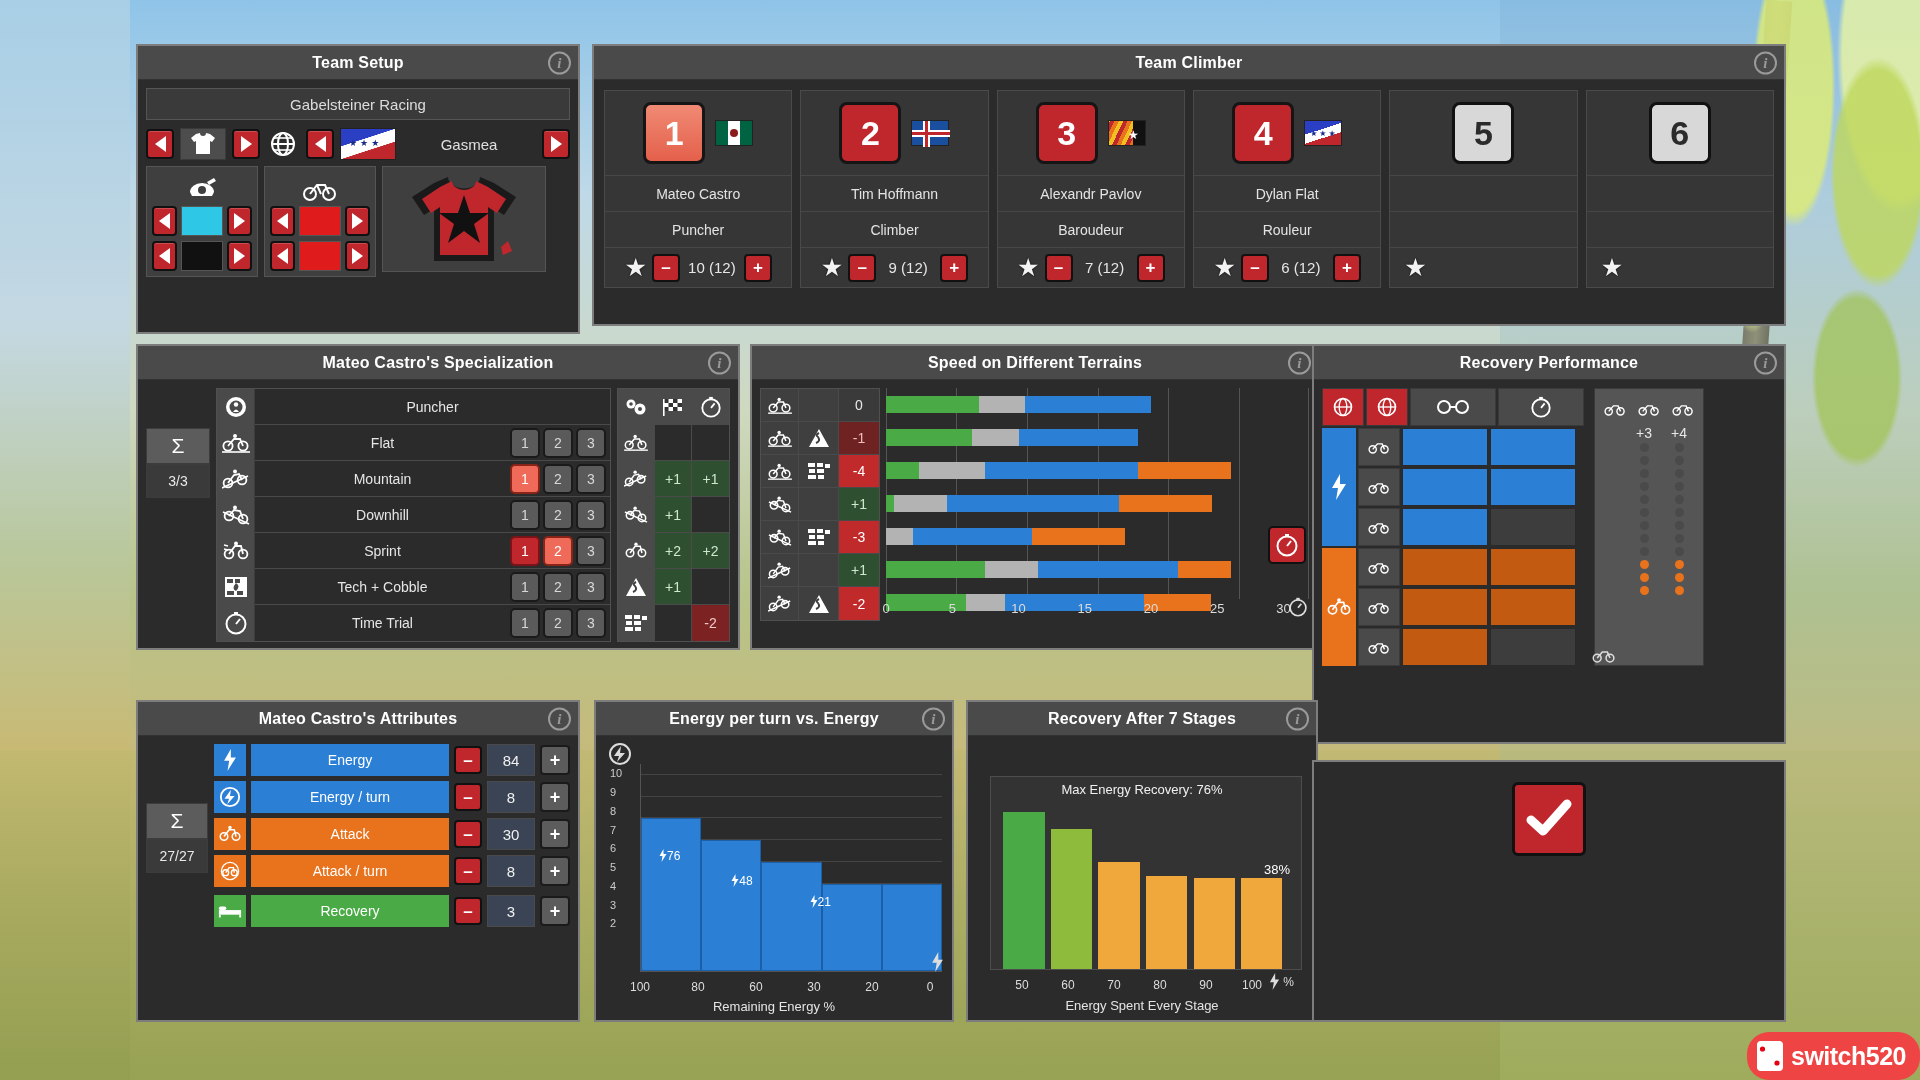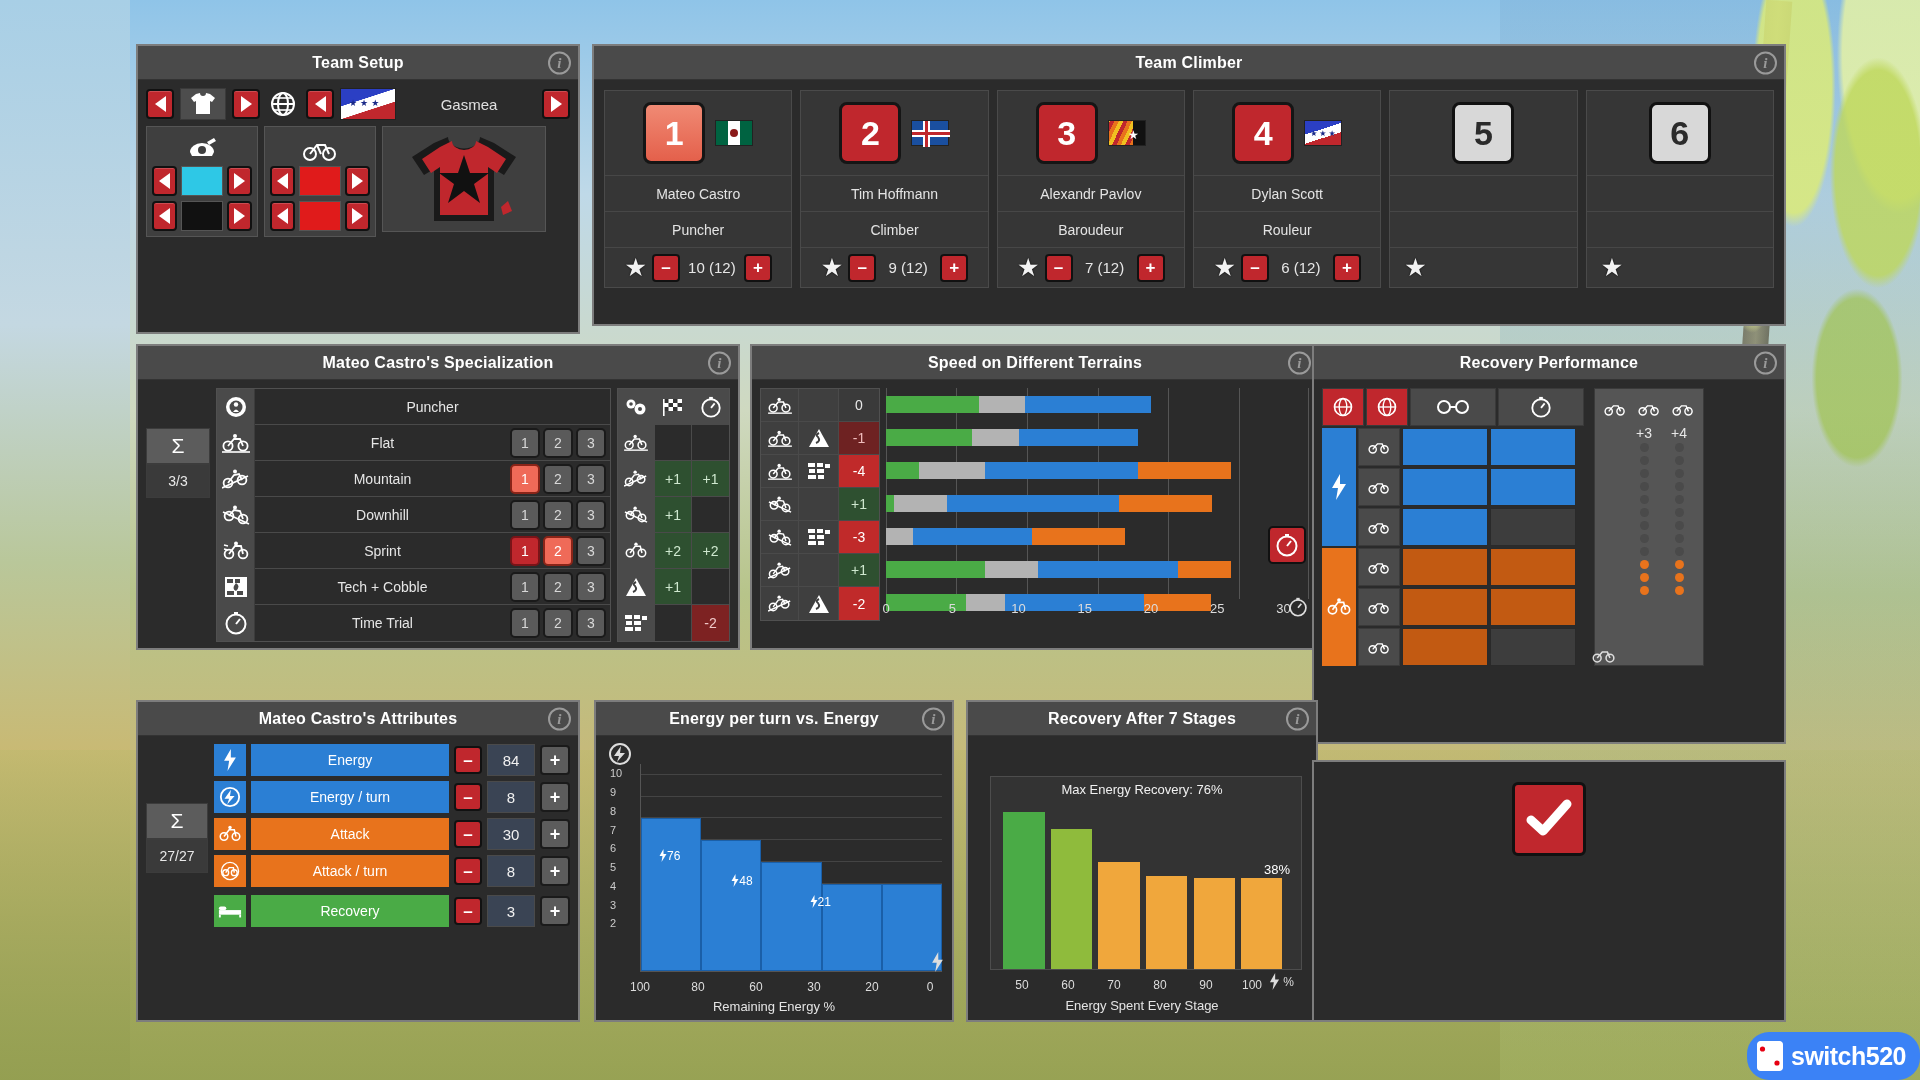--- a/index.html
+++ b/index.html
@@ -186,39 +186,40 @@
   .rc-xlab { position:absolute; bottom:24px; font-size:12px; color:#ddd; transform:translateX(-50%); }
   .rc-axtitle { position:absolute; bottom:3px; left:0; right:0; text-align:center; font-size:13px;}
 
   
   #confirm { left:1312px; top:760px; width:474px; height:262px; }
   .confirm-text { font-size:14px; color:#e2e2e2; padding:22px 16px; text-align:left; }
   .check-btn { width:74px;height:74px;margin:12px auto 0;background:#c0272d;border:3px solid #111;
     border-radius:6px;display:flex;align-items:center;justify-content:center; cursor:pointer;}
 
   
-  .watermark { position:absolute; right:0; bottom:0; height:48px; background:#3b82f6;
+  .watermark { position:absolute; right:0; bottom:0; height:48px; background:#ef4444;
     display:flex; align-items:center; padding:0 14px 0 10px; gap:8px;border-radius:22px; }
   .wm-logo { width:26px; height:30px; background:#fff; border-radius:4px; position:relative; }
   .wm-text { color:#fff; font-size:25px; font-weight:bold; letter-spacing:-.5px; }
 </style>
 </head>
 <body>
 
 <div class="bg-left"></div>
 <div class="bg-hill"></div>
 <div class="bg-trunk"></div>
 <div class="bg-tree"></div>
 
 <div class="panel" id="team-setup">
   <div class="panel-title">
     <span>Team Setup</span>
     <span class="info-i">i</span>
   </div>
   <div class="panel-body">
+    <div class="team-name">Gabelsteiner Racing</div>
 
     <div class="ts-row">
       <div class="arrow-btn left">
           <span class="tri"></span>
         </div>
       <div class="ts-box" style="width:46px;height:32px;display:flex;align-items:center;justify-content:center">
         <svg width="26" height="24" viewBox="0 0 26 24">
             <path d="M6 2 L10 1 a3 3 0 0 0 6 0 L20 2 l5 4 -3 4 -2-1 v13 H6 V9 L4 10 1 6 Z" fill="#fff"></path>
           </svg>
       </div>
@@ -381,21 +382,21 @@
         </div>
       </div>
 
       <div class="member">
         <div class="member-top">
           <div class="member-num filled">4</div>
           <div class="flag" style="width:38px;height:26px;background:linear-gradient(162deg,#2b3fc4 0 38%,#fff 38% 64%,#c0272d 64% 100%);position:relative">
             <span style="position:absolute;left:5px;top:8px;color:#1a2a88;font-size:8px;letter-spacing:2px">★★★</span>
           </div>
         </div>
-        <div class="member-name">Dylan Scott</div>
+        <div class="member-name">Dylan Flat</div>
         <div class="member-role">Rouleur</div>
         <div class="member-rating">
           <span class="star">★</span>
           <span class="sq-btn">–</span>
           <span class="rating-val">6 (12)</span>
           <span class="sq-btn">+</span>
         </div>
       </div>
 
       <div class="member">

